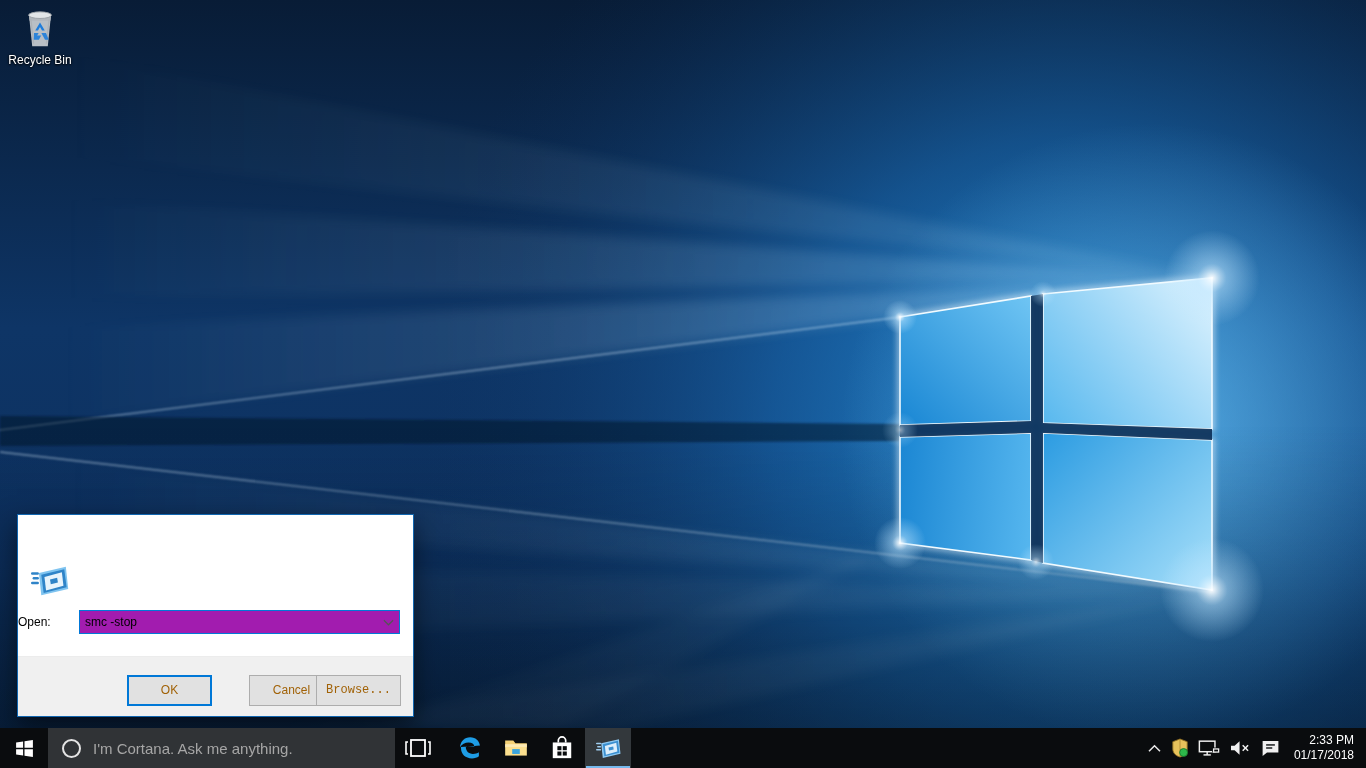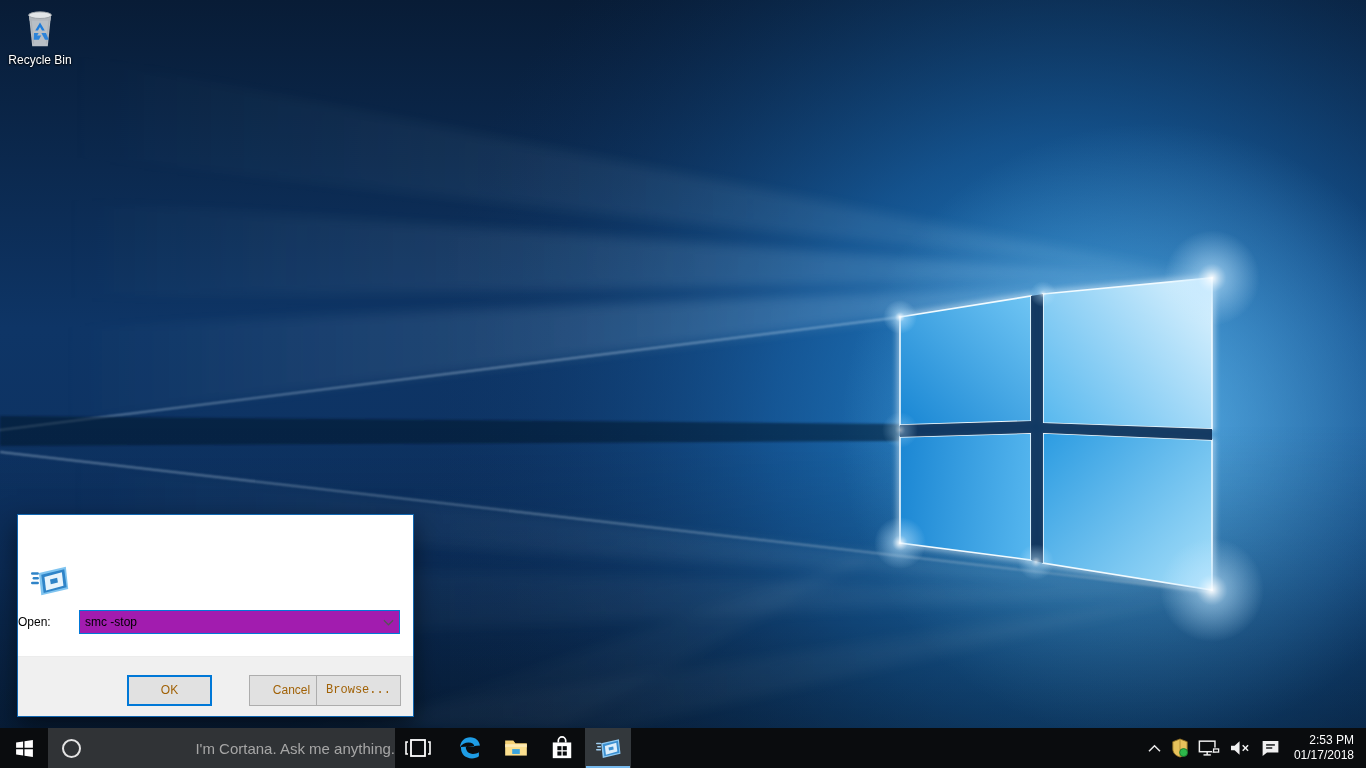--- a/index.html
+++ b/index.html
@@ -50,21 +50,21 @@
   #btn-cancel { left:208px;margin-left:23px; }
   #btn-browse { left:298px;font-family:Liberation Mono, monospace; }
 
   
   .taskbar {
     position:absolute; left:0; bottom:0; width:1366px; height:40px; background:#0a0c0e;
     display:flex; align-items:stretch; color:#ccc;
   }
   .tb-btn { display:flex; align-items:center; justify-content:center; }
   .tb-start { width:48px; }
-  .tb-search { width:347px; background:#303336; display:flex; align-items:center;justify-content:space-between; }
+  .tb-search { width:347px; background:#303336; display:flex; align-items:center; }
   .tb-search .cortana-ring { width:19px; height:19px; border:2px solid #e4e4e4; border-radius:50%; margin-left:14px; flex:0 0 auto; }
   .tb-search .ph { margin-left:12px; font-size:15px; color:#a6a6a6; white-space:nowrap; }
   .tb-taskview { width:46px; }
   .tb-app { width:46px; position:relative; }
   .tb-app.active { background:#33383c; }
   .tb-app.active::after { content:""; position:absolute; left:1px; right:1px; bottom:0; height:2px; background:#76b9ed; }
   .tb-gap { width:6px; }
   .tb-spacer { flex:1; }
   .tray { display:flex; align-items:center; gap:9px; padding-right:8px; }
   .tray .ticon { display:flex; align-items:center; justify-content:center; }
@@ -320,19 +320,19 @@
         </svg>
       </span>
       <span class="ticon">
         <svg width="21" height="20" viewBox="0 0 24 22">
           <path d="M3 3 h18 v13 h-13 l-5 4 Z" fill="#f0f0f0"></path>
           <line x1="7" y1="7.5" x2="17" y2="7.5" stroke="#0a0c0e" stroke-width="1.6"></line>
           <line x1="7" y1="11" x2="14" y2="11" stroke="#0a0c0e" stroke-width="1.6"></line>
         </svg>
       </span>
       <span class="tb-clock">
-        <span>2:53 PM</span><br>
+        <span>2:33 PM</span><br>
         <span>01/17/2018</span>
       </span>
     </div>
   </div>
 
 </div>
 
 </body></html>

